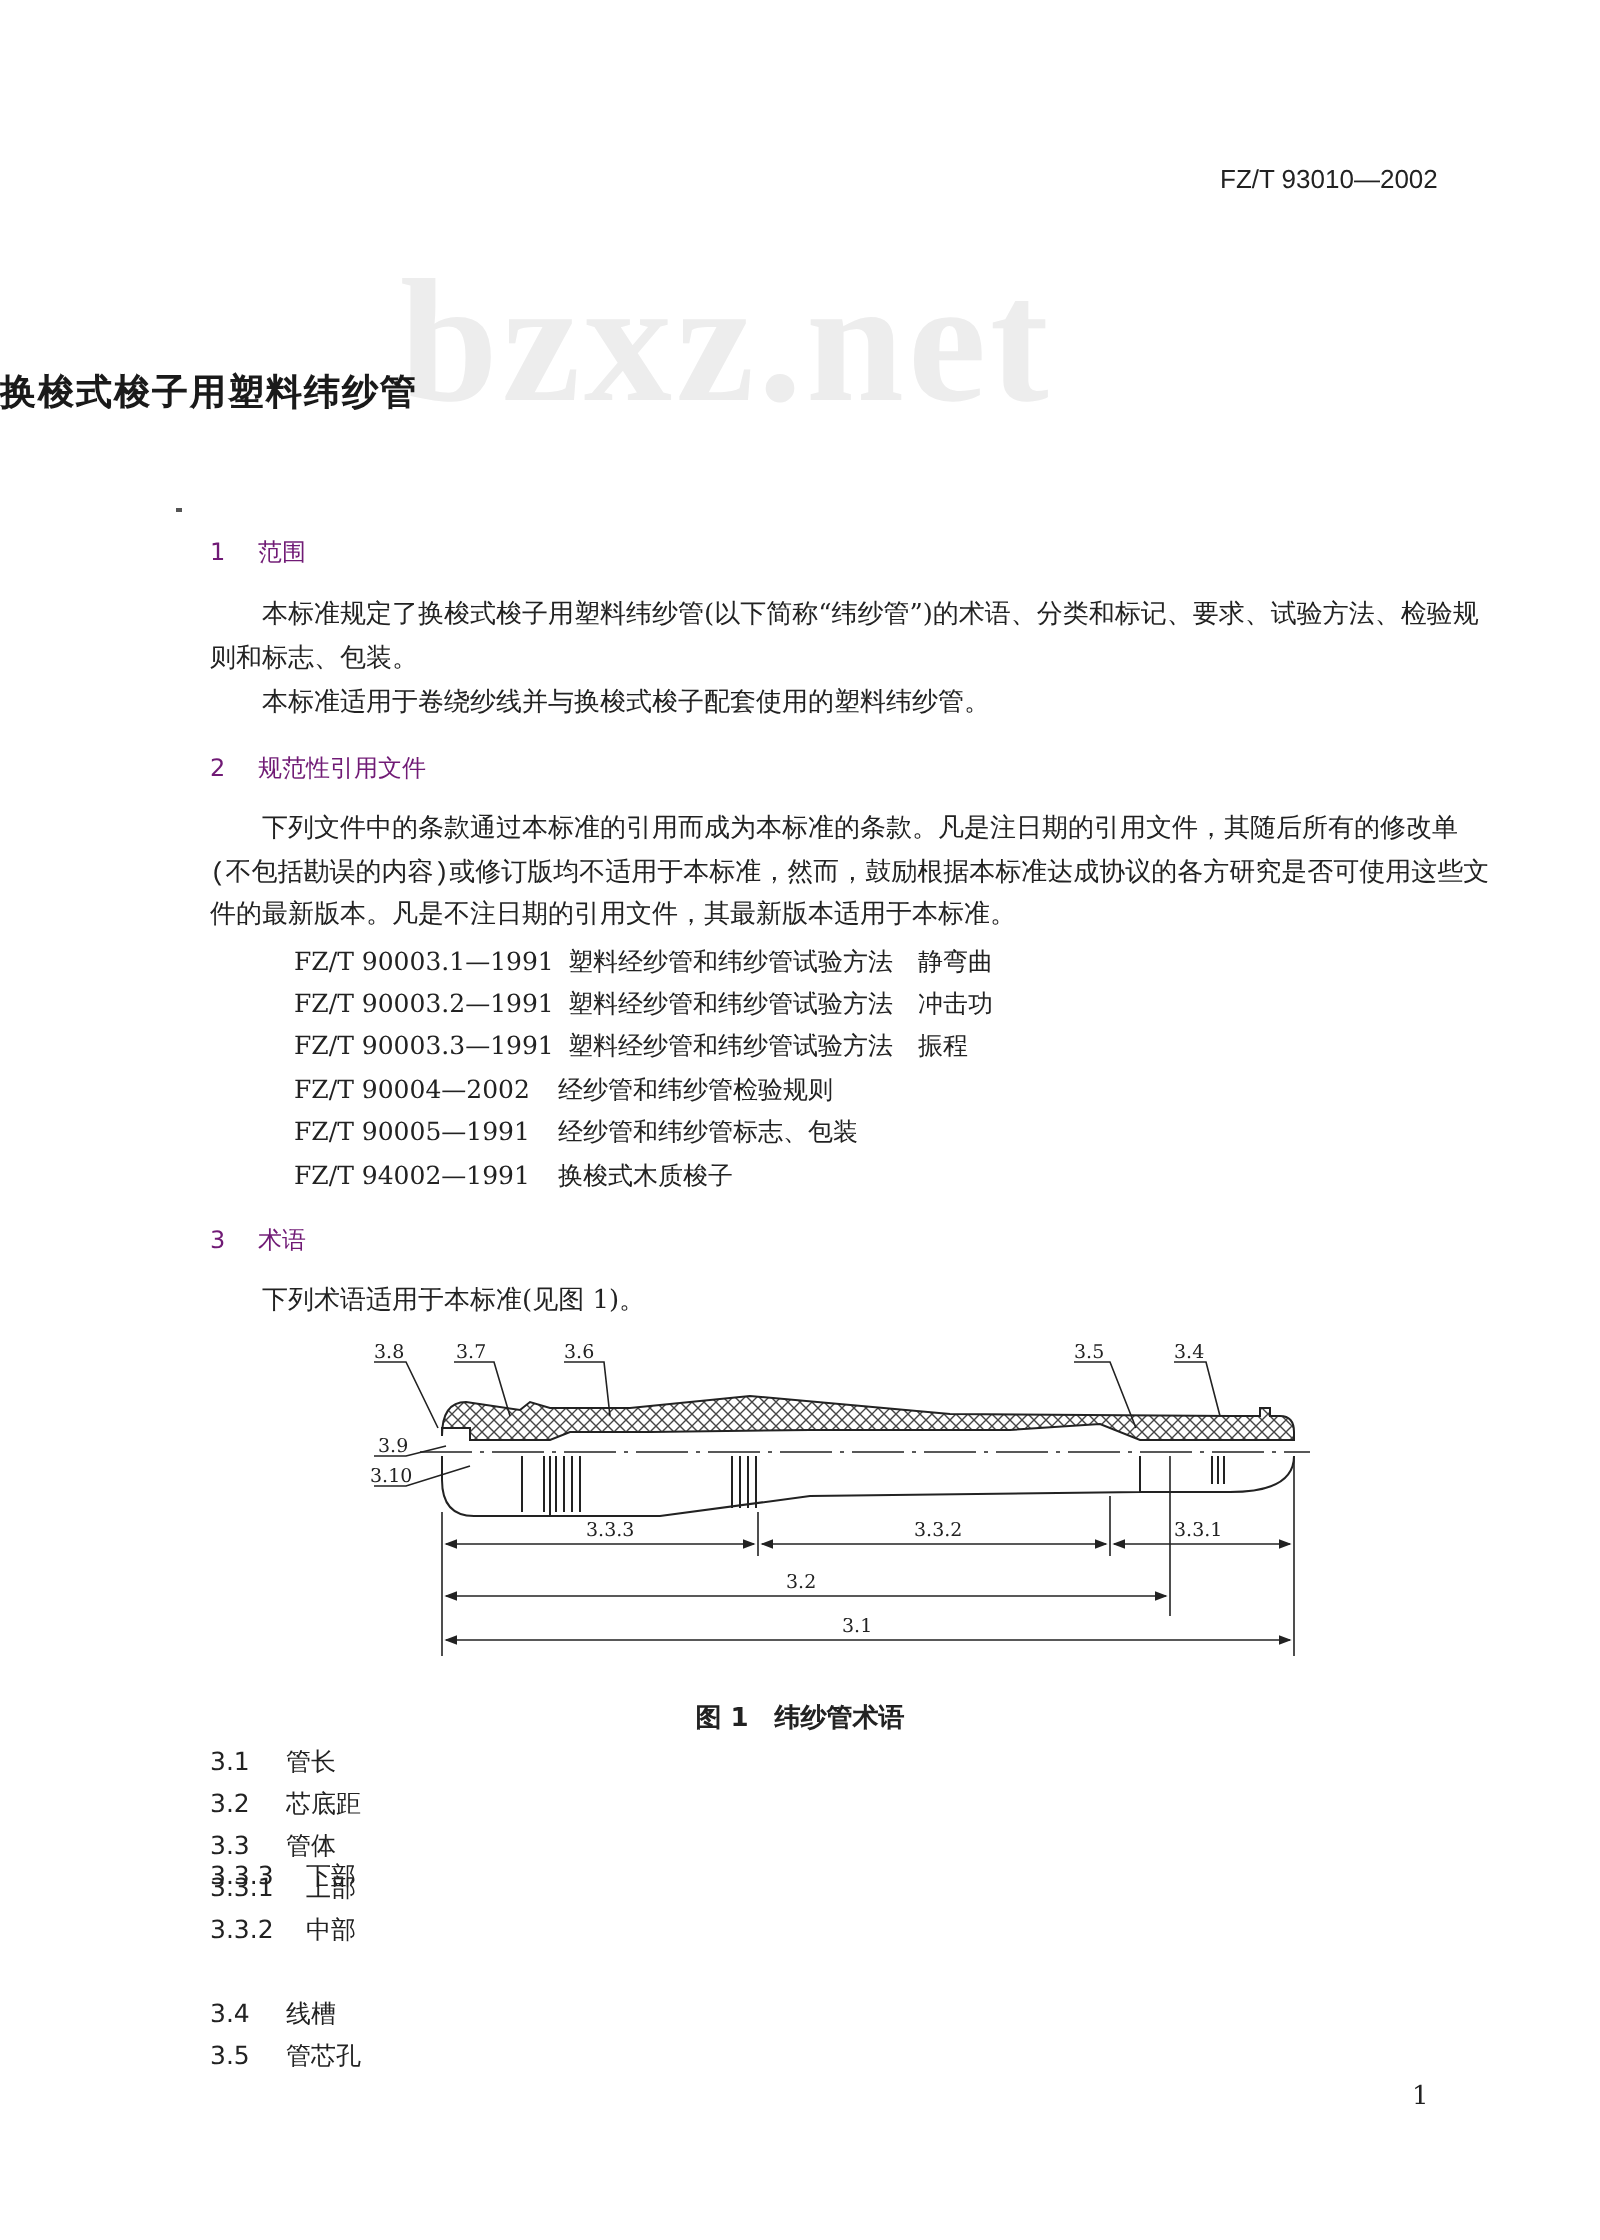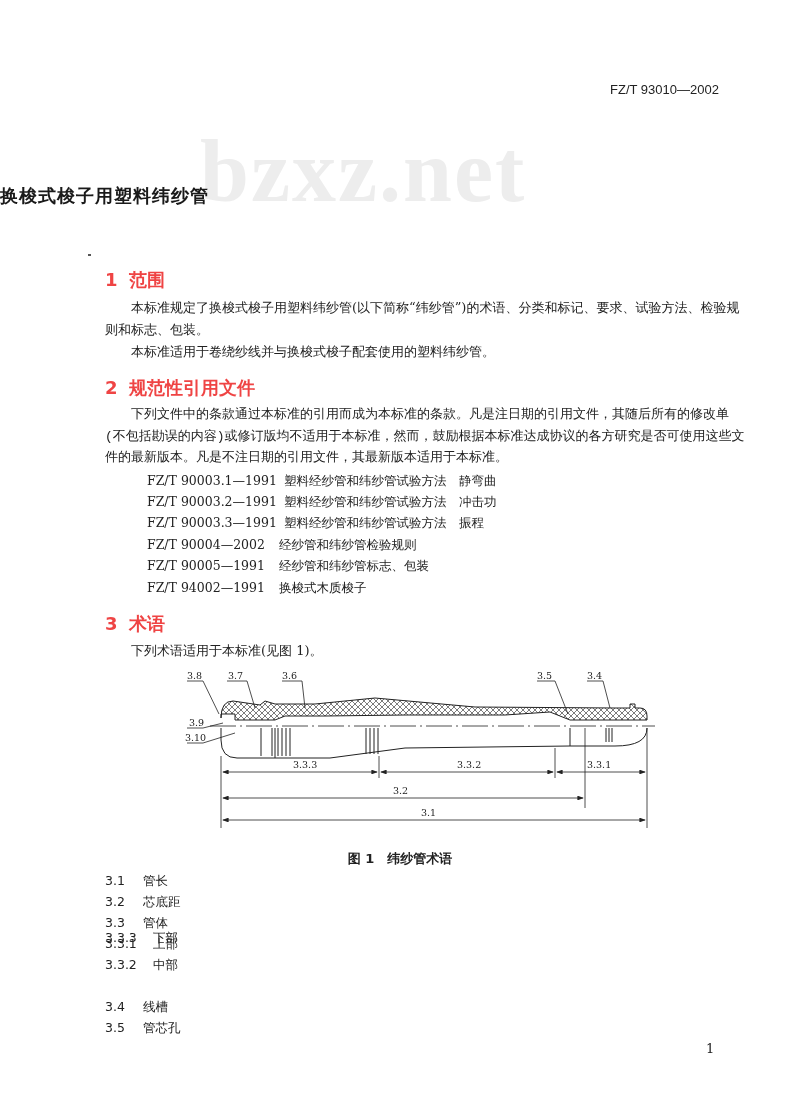--- a/index.html
+++ b/index.html
@@ -4,21 +4,21 @@
 <style>
   html, body { margin:0; padding:0; }
   body { width:800px; height:1120px; background:#ffffff; position:relative; overflow:hidden;
          font-family:"DejaVu Serif","Liberation Serif",serif; color:#222; }
   .abs { position:absolute; }
   .stdno { left:610px; top:82px; font-family:"Liberation Sans",sans-serif; font-weight:normal; font-size:13px; color:#222; }
   .watermark { left:200px; top:128px; font-family:Liberation Serif, serif; font-weight:bold;
                font-size:88px; letter-spacing:2px; color:#ededed; line-height:1; }
   .title { left:0; width:800px; top:184px; text-align:left; font-family:"DejaVu Sans",sans-serif; font-weight:bold;
            font-size:18px; letter-spacing:1px; color:#1a1a1a; }
-  .sec-head { left:105px; font-family:"DejaVu Sans",sans-serif; font-weight:bold; font-size:18px; color:#ef4444; }
+  .sec-head { left:105px; font-family:"DejaVu Sans",sans-serif; font-weight:normal; font-size:12px; color:#701a75; }
   .sec-head .num { display:inline-block; width:24px; }
   .para { left:105px; width:640px; font-size:13px; line-height:21.5px; text-indent:26px; color:#222; }
   .ref { left:147px; font-size:12.5px; line-height:21px; white-space:pre; color:#222; }
   .ref .code { display:inline-block; }
   .fig-caption { left:0; width:800px; text-align:center; top:850px; font-family:"DejaVu Sans",sans-serif; font-weight:bold; font-size:13px; }
   .term { left:105px; font-family:"DejaVu Sans",sans-serif; font-size:12.5px; line-height:21px; white-space:pre; }
   .term .tn { display:inline-block; width:38px; }
   .term.sub .tn { width:48px; }
   .pageno { left:706px; top:1041px; font-size:13px; }
   .mark { left:88px; top:254px; width:3px; height:2px; background:#555; }

